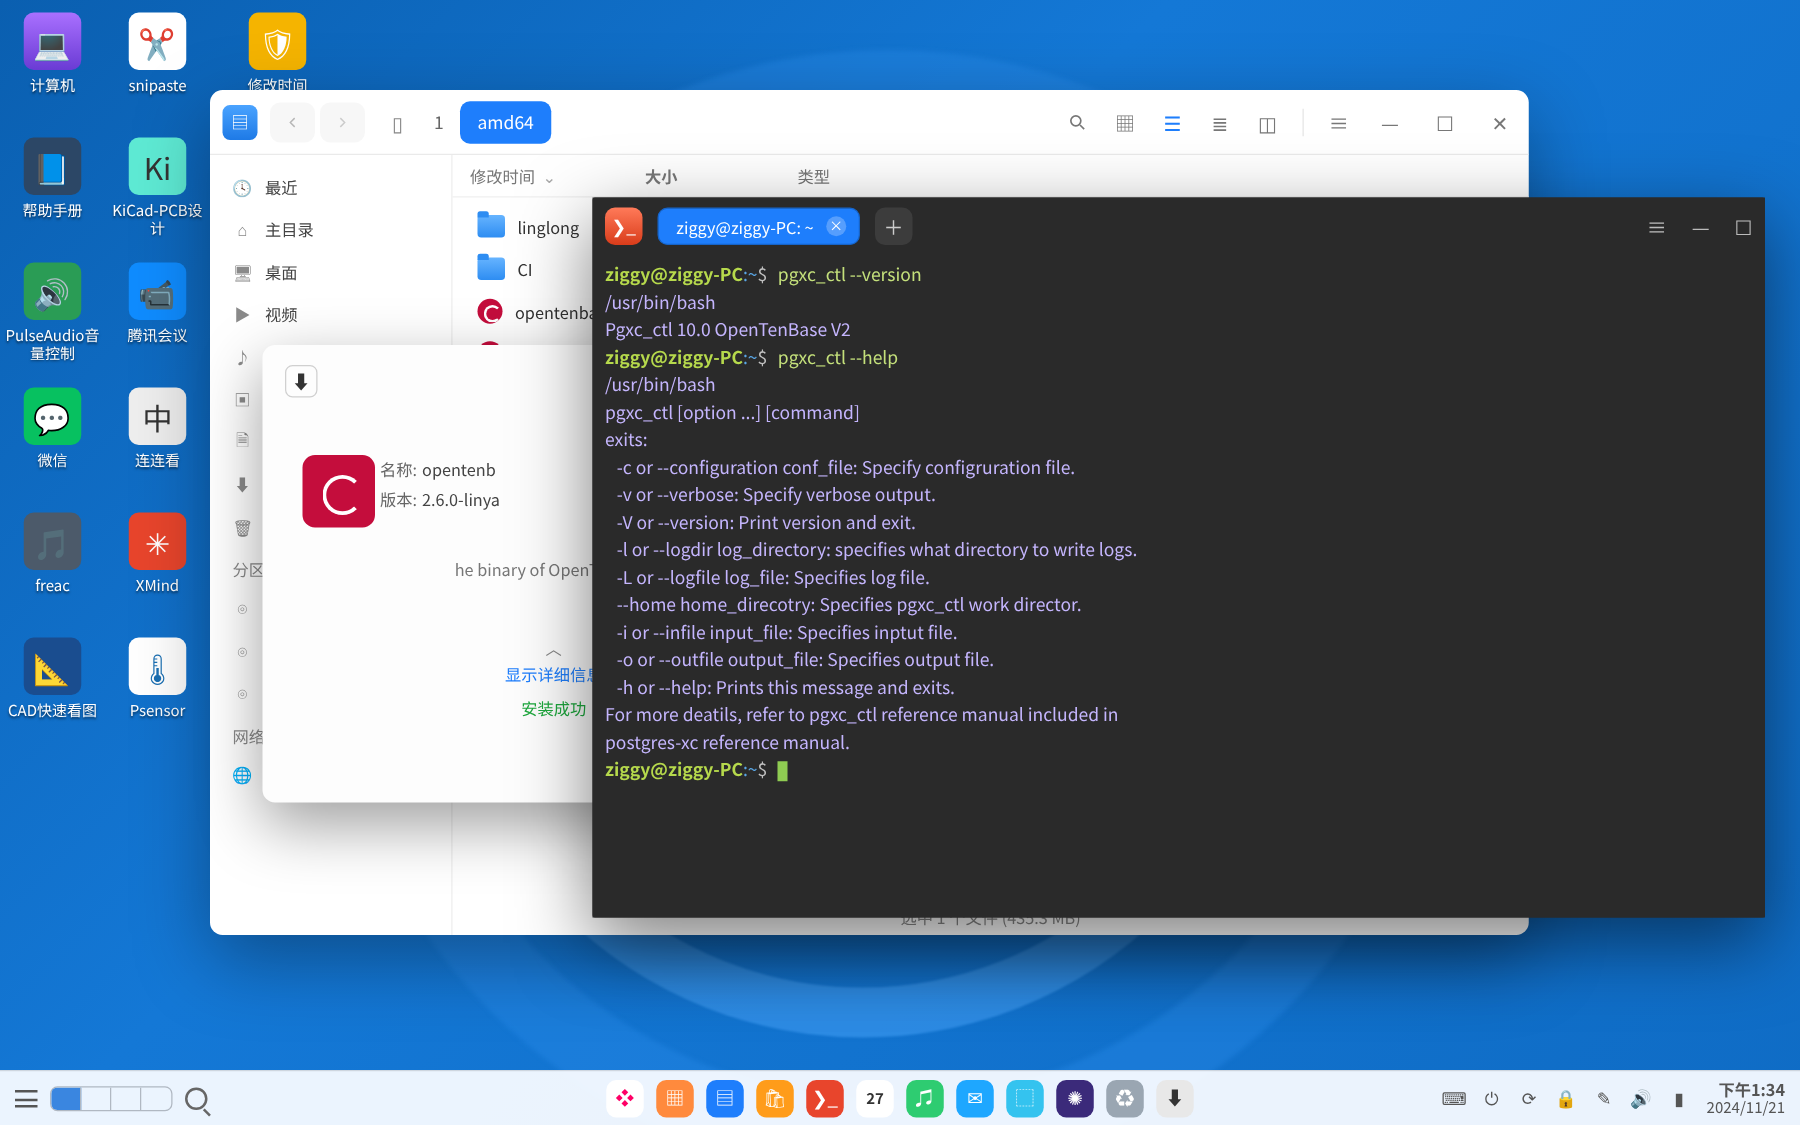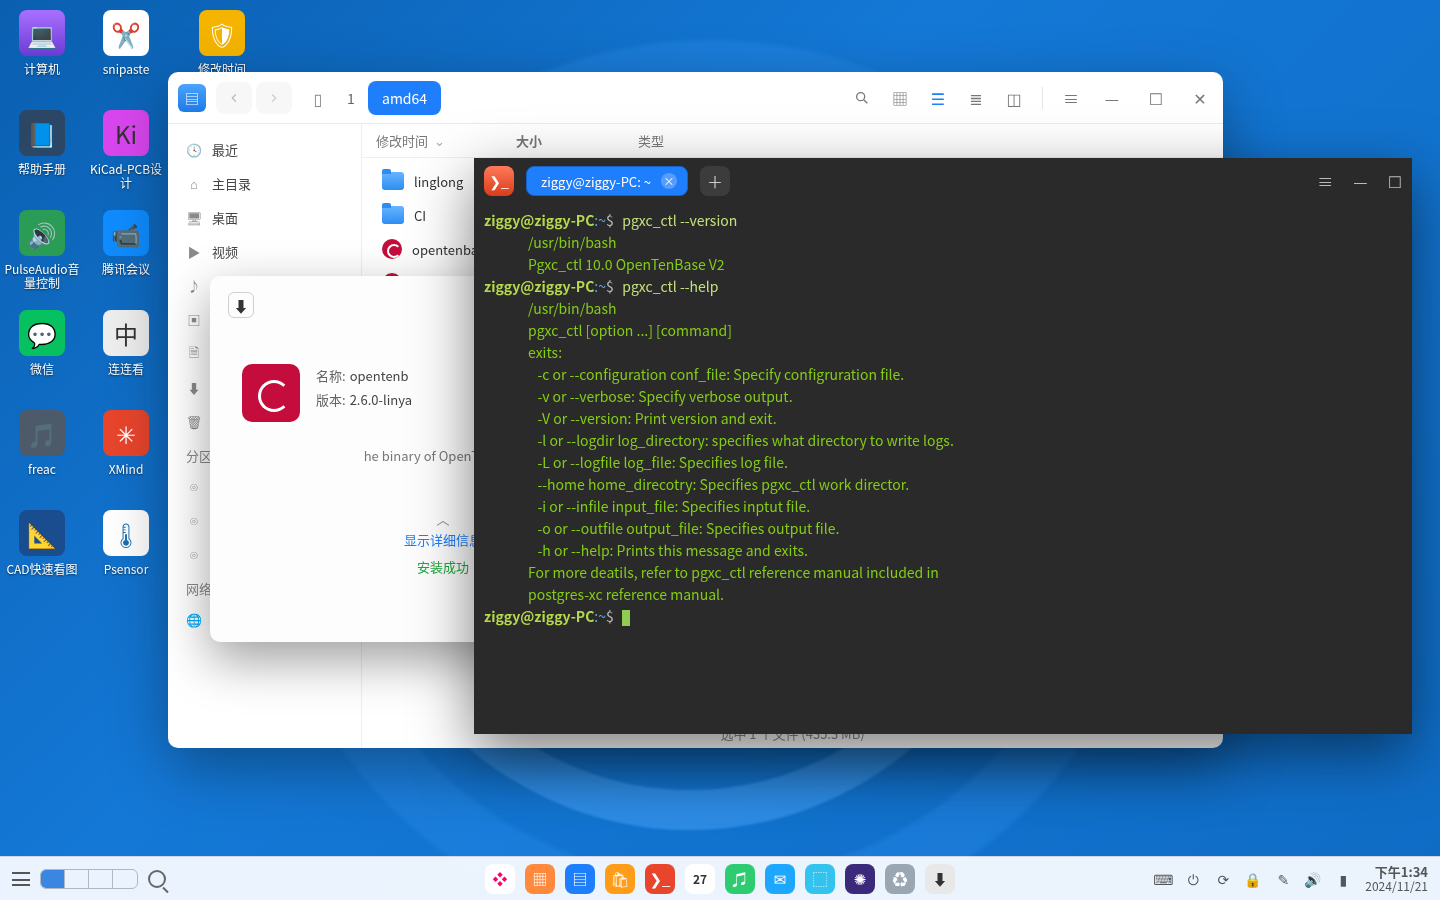--- a/index.html
+++ b/index.html
@@ -46,21 +46,21 @@
   .fitem{ height:34px;display:flex;align-items:center;gap:10px;padding-left:10px;border-radius:6px;font-size:13px;color:#333;}
   .fldr{ width:22px;height:18px;background:linear-gradient(#66b4ff,#2e8df2);border-radius:3px;position:relative;}
   .fldr::before{content:"";position:absolute;left:0;top:-3px;width:9px;height:5px;background:#2e8df2;border-radius:2px 2px 0 0;}
   .deb-ico{ width:20px;height:20px;background:#c40d3c;border-radius:50%; position:relative;}
   .deb-ico::after{content:"";position:absolute;left:5px;top:5px;width:10px;height:10px;border:2px solid #fff;border-radius:50%;border-right-color:transparent;}
   .fm-footer{ margin-top:auto;height:30px;display:flex;align-items:center;justify-content:center;color:#888;font-size:13px;}
 
   
   .inst{ position:absolute; left:210px; top:276px; width:466px; height:366px; background:#fdfdfd; border-radius:10px; box-shadow:0 18px 50px rgba(0,0,0,.38); display:flex;flex-direction:column;align-items:center; padding:12px;}
   .inst .dl{ width:26px;height:26px;border:1px solid #d0d0d0;border-radius:6px;display:flex;align-items:center;justify-content:center;color:#333;align-self:flex-start;margin:4px 0 0 6px;font-size:15px;}
-  .inst .pkg{ margin-top:46px; display:flex; gap:16px; width:100%; padding:0 20px;}
+  .inst .pkg{ margin-top:46px; display:flex; gap:4px; width:100%; padding:0 20px;}
   .inst .pkgico{ width:58px;height:58px;background:#c40d3c;border-radius:10px;position:relative;flex-shrink:0;}
   .inst .pkgico::after{content:"";position:absolute;left:16px;top:16px;width:26px;height:26px;border:3px solid #fff;border-radius:50%;border-right-color:transparent;}
   .inst .meta{ font-size:13px;color:#444;line-height:24px;}
   .inst .meta .k{ color:#666; margin-right:4px;}
   .inst .desc{ margin-top:24px;color:#777;font-size:13px;}
   .inst .expand{ margin-top:44px;color:#1e7efc;font-size:13px;cursor:pointer;display:flex;flex-direction:column;align-items:center;gap:2px;}
   .inst .ok{ margin-top:8px;color:#1da83d;font-size:13px;}
   .inst .btns{ margin-top:auto;display:flex;gap:14px;margin-bottom:10px;}
   .inst .btn{ width:120px;height:36px;border-radius:8px;display:flex;align-items:center;justify-content:center;font-size:14px;background:#f2f2f2;color:#333;border:1px solid #e6e6e6;cursor:pointer;}
   
@@ -72,21 +72,21 @@
   .term-ico{ width:30px;height:30px;border-radius:8px;background:linear-gradient(#ff7a59,#d93c1a);display:flex;align-items:center;justify-content:center;color:#fff;font-size:14px;}
   .term-tab{ height:30px;background:#1e7efc;color:#fff;border-radius:8px;display:flex;align-items:center;padding:0 10px 0 14px;font-size:13px;gap:10px;border:1px solid #1664c9;}
   .term-tab .x{ width:16px;height:16px;border-radius:50%;display:flex;align-items:center;justify-content:center;background:rgba(255,255,255,.25);font-size:11px;}
   .term-add{ width:30px;height:30px;border-radius:8px;background:#3c3c3c;color:#ccc;display:flex;align-items:center;justify-content:center;font-size:16px;}
   .term-right{ margin-left:auto;display:flex;gap:20px;color:#bbb;align-items:center;}
   .term-body{ flex:1;background:#2a2a2a;padding:6px 10px;font-family:"DejaVu Sans Mono",Consolas,monospace;font-size:14px;line-height:21px;color:#a7d45a;white-space:pre;overflow:hidden;}
   .pr-user{ color:#b6d94c; font-weight:bold;}
   .pr-path{ color:#5aa7e6;}
   .pr-dl{ color:#c0c0c0;}
   .cmd{ color:#c4e07b;}
-  .out{ color:#84cc16;margin-left:44px;}
+  .out{ color:#c4b5fd;}
 
   
   .taskbar{ position:absolute;left:0;bottom:0;width:100%;height:44px;background:rgba(245,249,255,.96);border-top:1px solid rgba(0,0,0,.12);display:flex;align-items:center;padding:0 12px;}
   .tb-left{ display:flex;align-items:center;gap:10px;}
   .tb-menu{ width:18px;height:14px;border-top:2px solid #555;border-bottom:2px solid #555;position:relative;}
   .tb-menu::before{content:"";position:absolute;left:0;top:5px;width:100%;height:2px;background:#555;}
   .ws{ display:flex;border:1px solid #b0b8c2;border-radius:6px;overflow:hidden;height:20px;}
   .ws .w{ width:24px;height:100%;border-right:1px solid #b0b8c2;}
   .ws .w:last-child{border-right:none;}
   .ws .w.active{ background:#3a86e0;}
@@ -134,21 +134,21 @@
           <div class="ico" style="background:#1a4d8f">📐</div>
           <div class="lbl">CAD快速看图</div>
         </div>
     </div>
     <div class="dcol">
       <div class="dicon">
           <div class="ico" style="background:#fff;color:#e8a734;">✂️</div>
           <div class="lbl">snipaste</div>
         </div>
       <div class="dicon">
-          <div class="ico" style="background:#d946ef;color:#333">Ki</div>
+          <div class="ico" style="background:#5eead4;color:#333">Ki</div>
           <div class="lbl">KiCad-PCB设计</div>
         </div>
       <div class="dicon">
           <div class="ico" style="background:#0f8cff">📹</div>
           <div class="lbl">腾讯会议</div>
         </div>
       <div class="dicon">
           <div class="ico" style="background:#eee;color:#333">中</div>
           <div class="lbl">连连看</div>
         </div>

